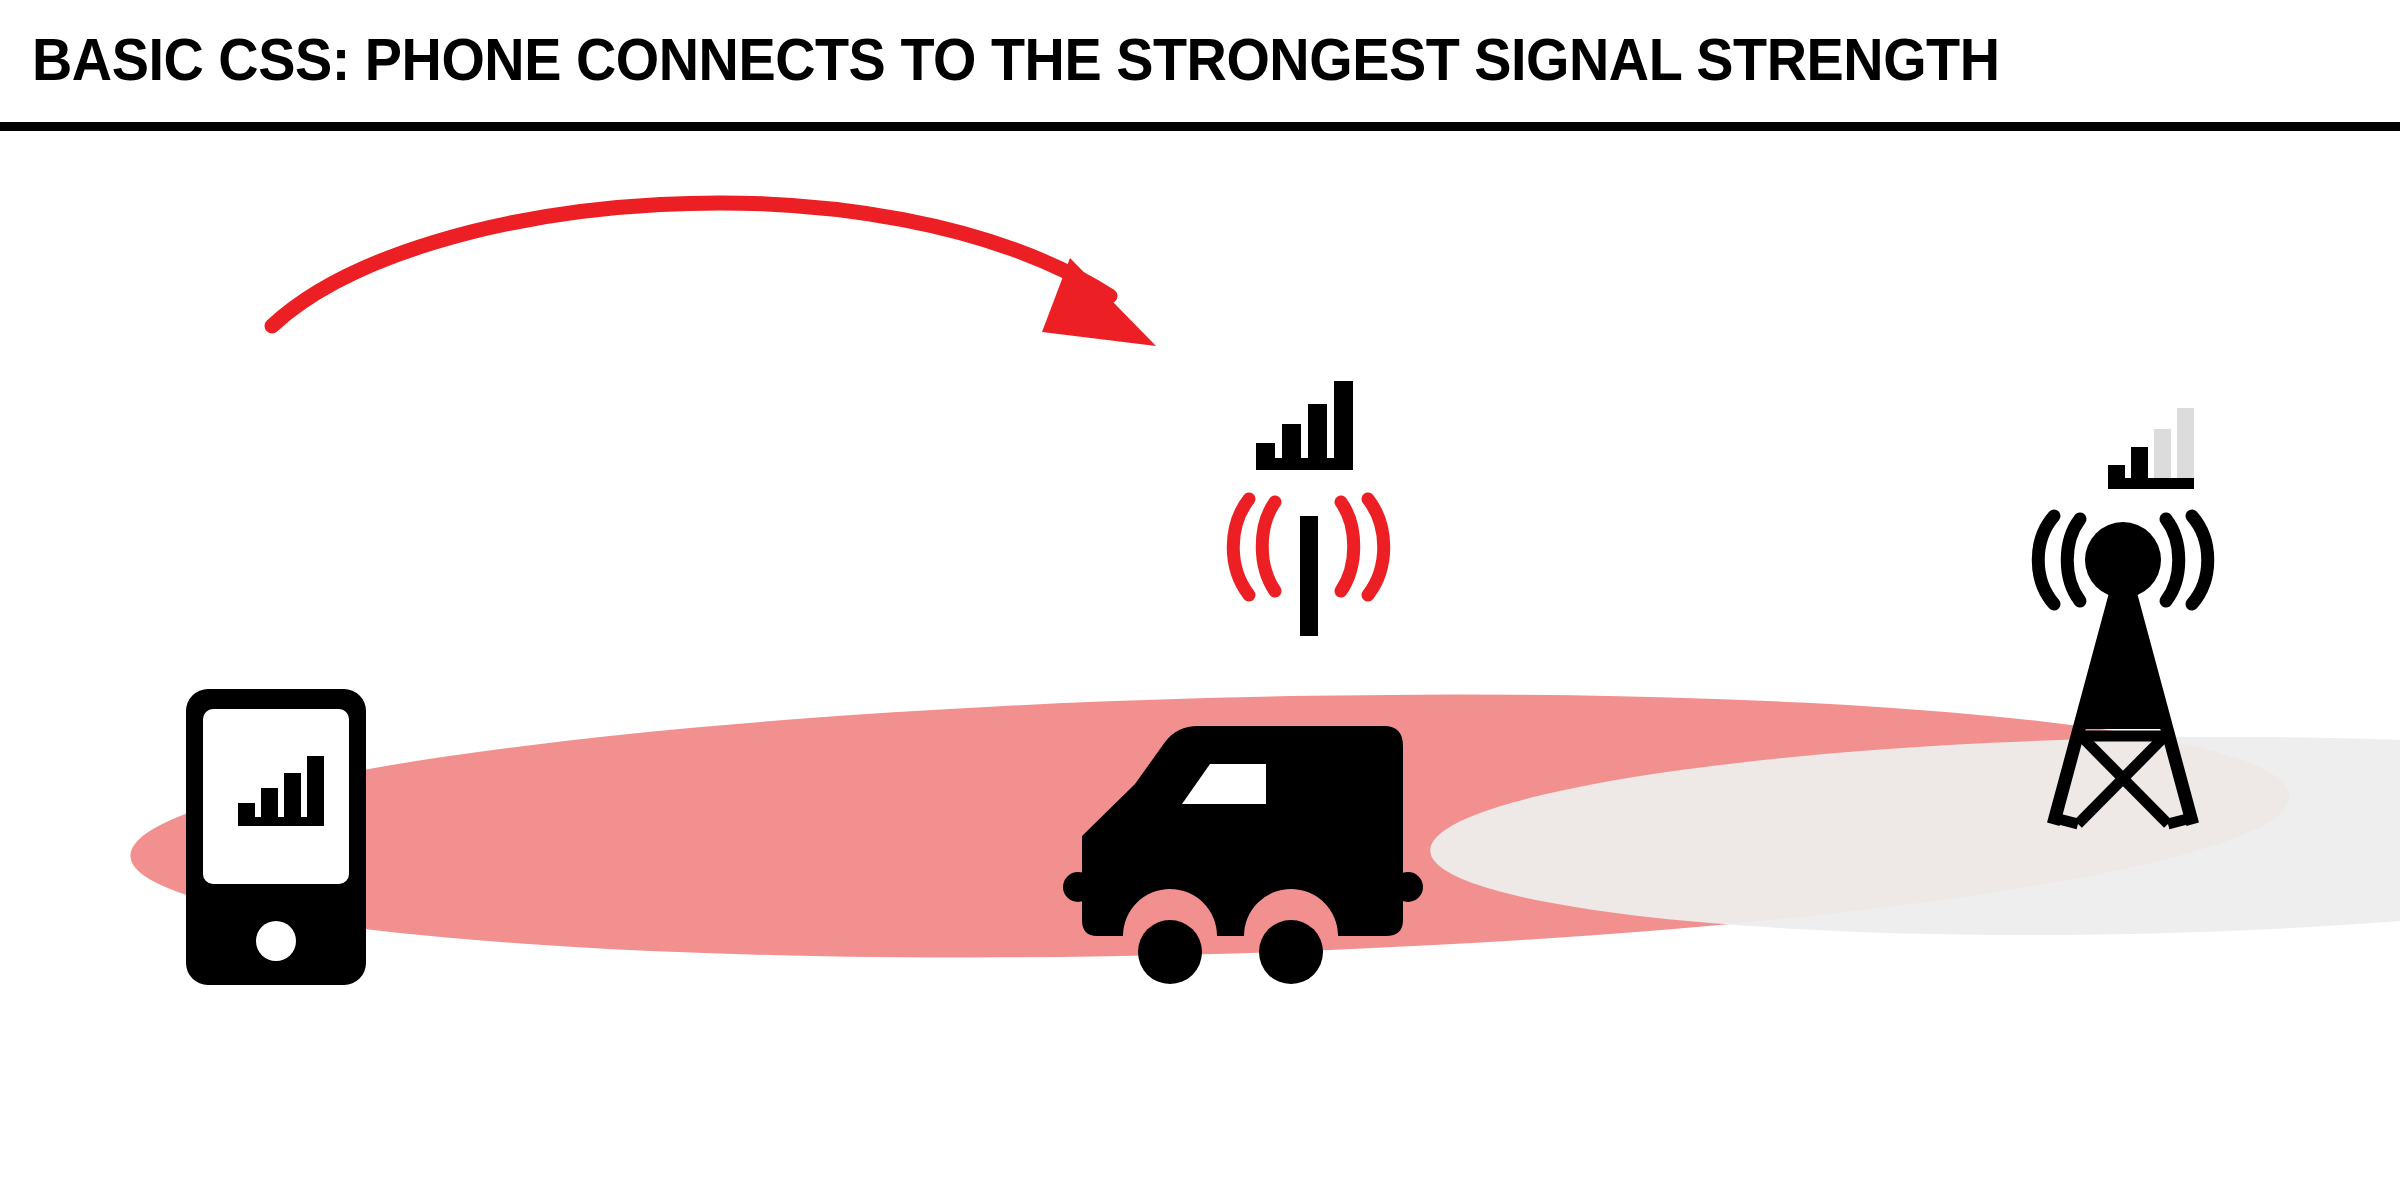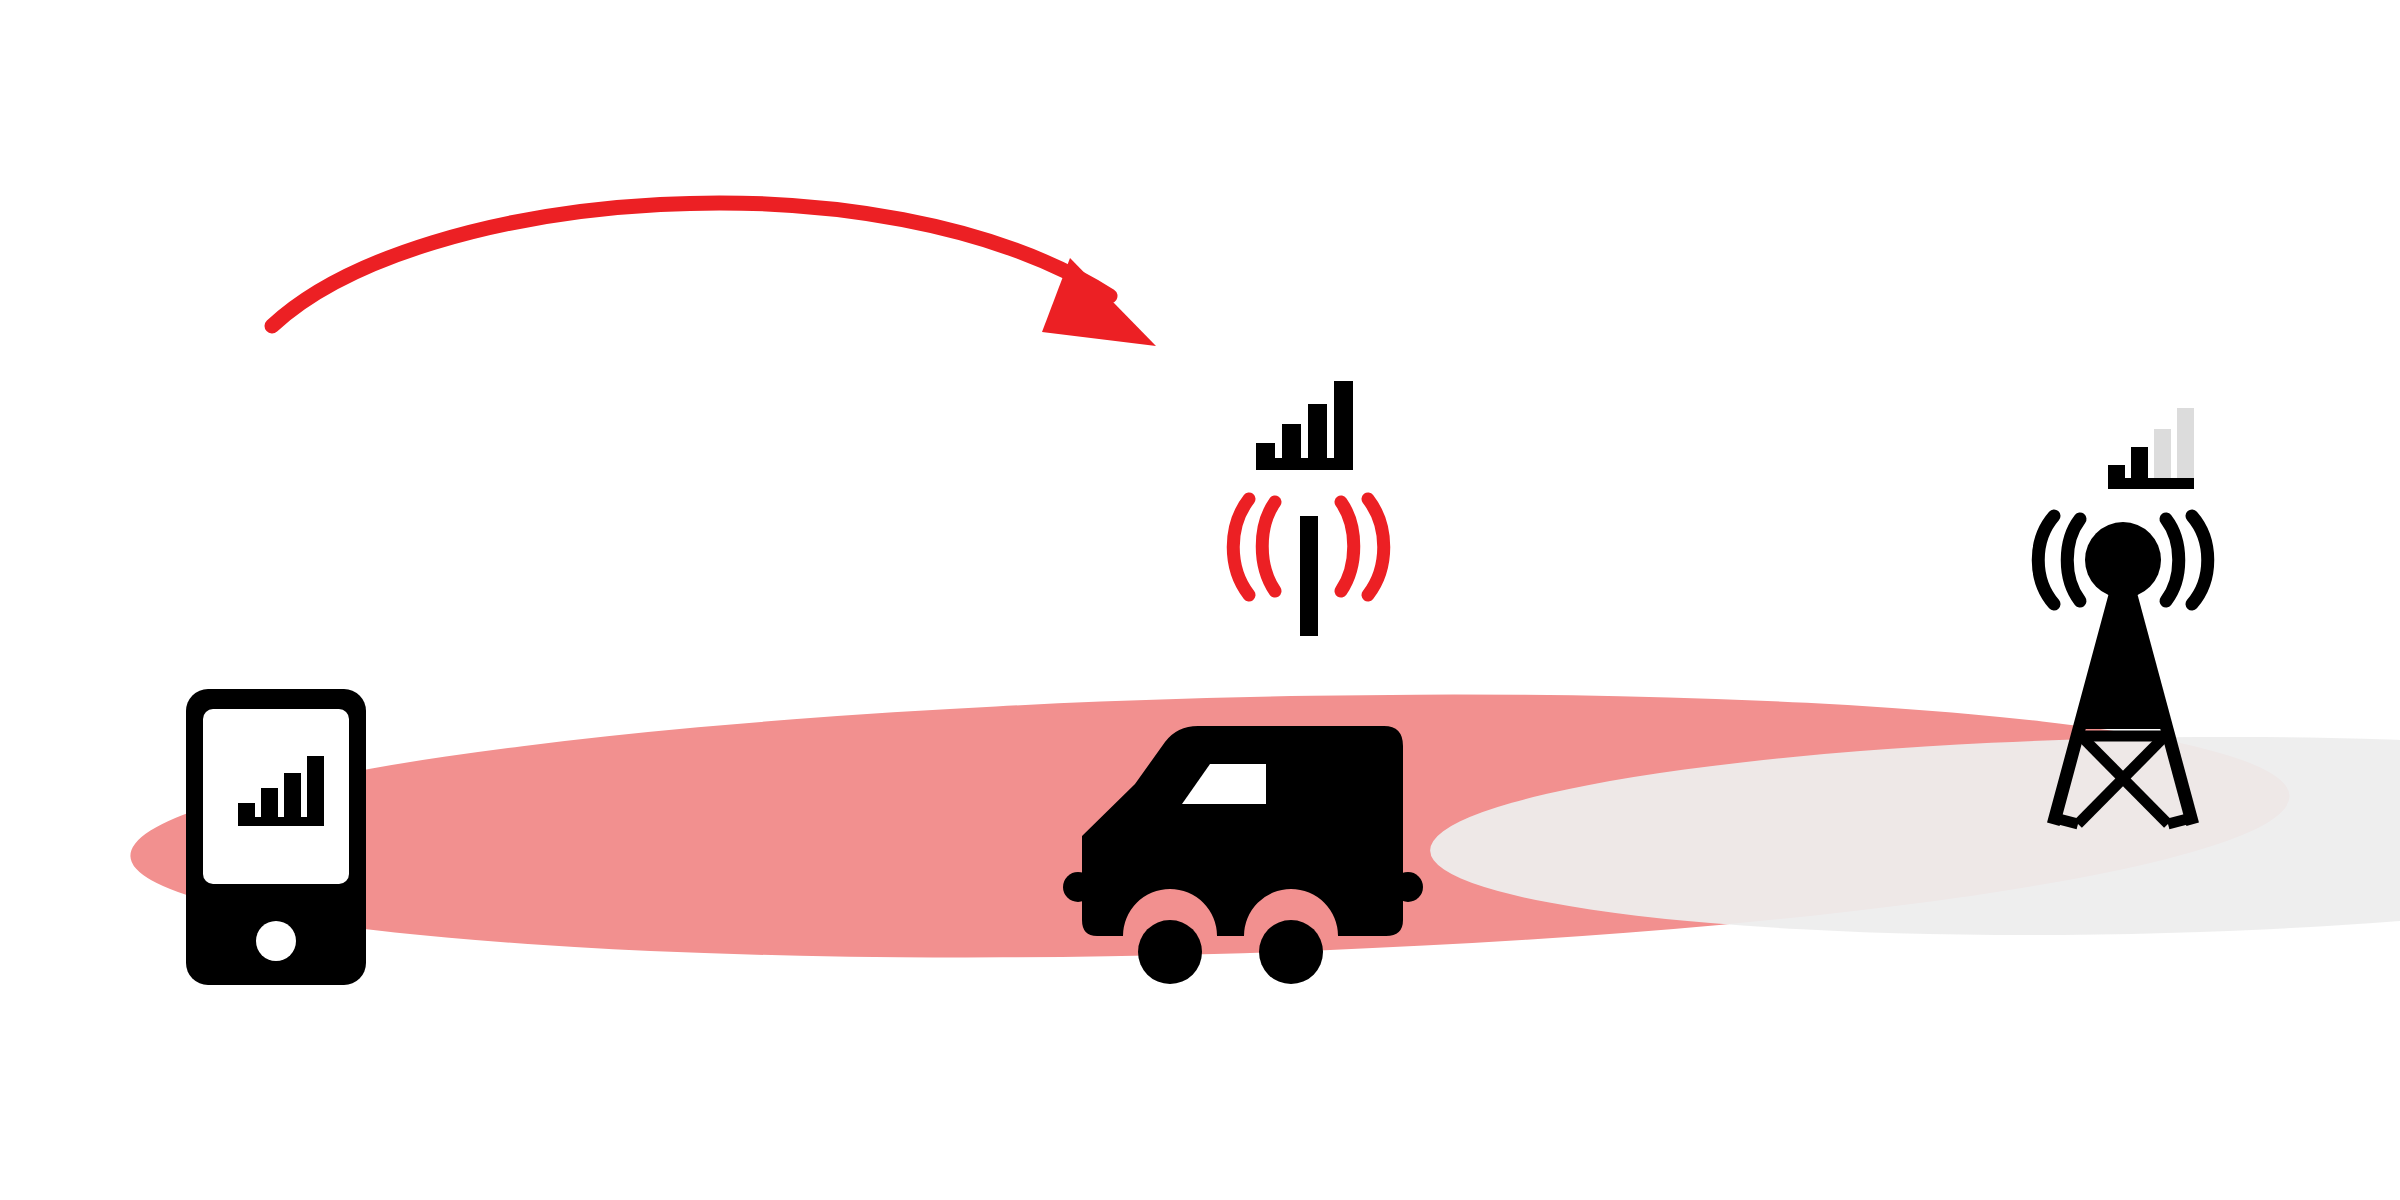--- a/index.html
+++ b/index.html
@@ -65,20 +65,24 @@
     width: 2400px;
     height: 1064px;
   }
   #art svg { display: block; }
 </style>
 </head>
 <body>
 
 <div id="slide">
 
+  <div id="header">
+    <div id="slide-title">BASIC CSS: PHONE CONNECTS TO THE STRONGEST SIGNAL STRENGTH</div>
+    <div id="title-rule"></div>
+  </div>
 
   <div id="art">
     <svg width="2400" height="1064" viewBox="0 0 2400 1064" xmlns="http://www.w3.org/2000/svg">
 
       <g>
         <ellipse cx="1210" cy="690" rx="1080" ry="128" fill="#F2908F" transform="rotate(-1.6 1210 690)"></ellipse>
         <ellipse cx="2130" cy="700" rx="700" ry="98" fill="#EDEDED" opacity="0.94" transform="rotate(-1.2 2130 700)"></ellipse>
       </g>
 
       <g>

